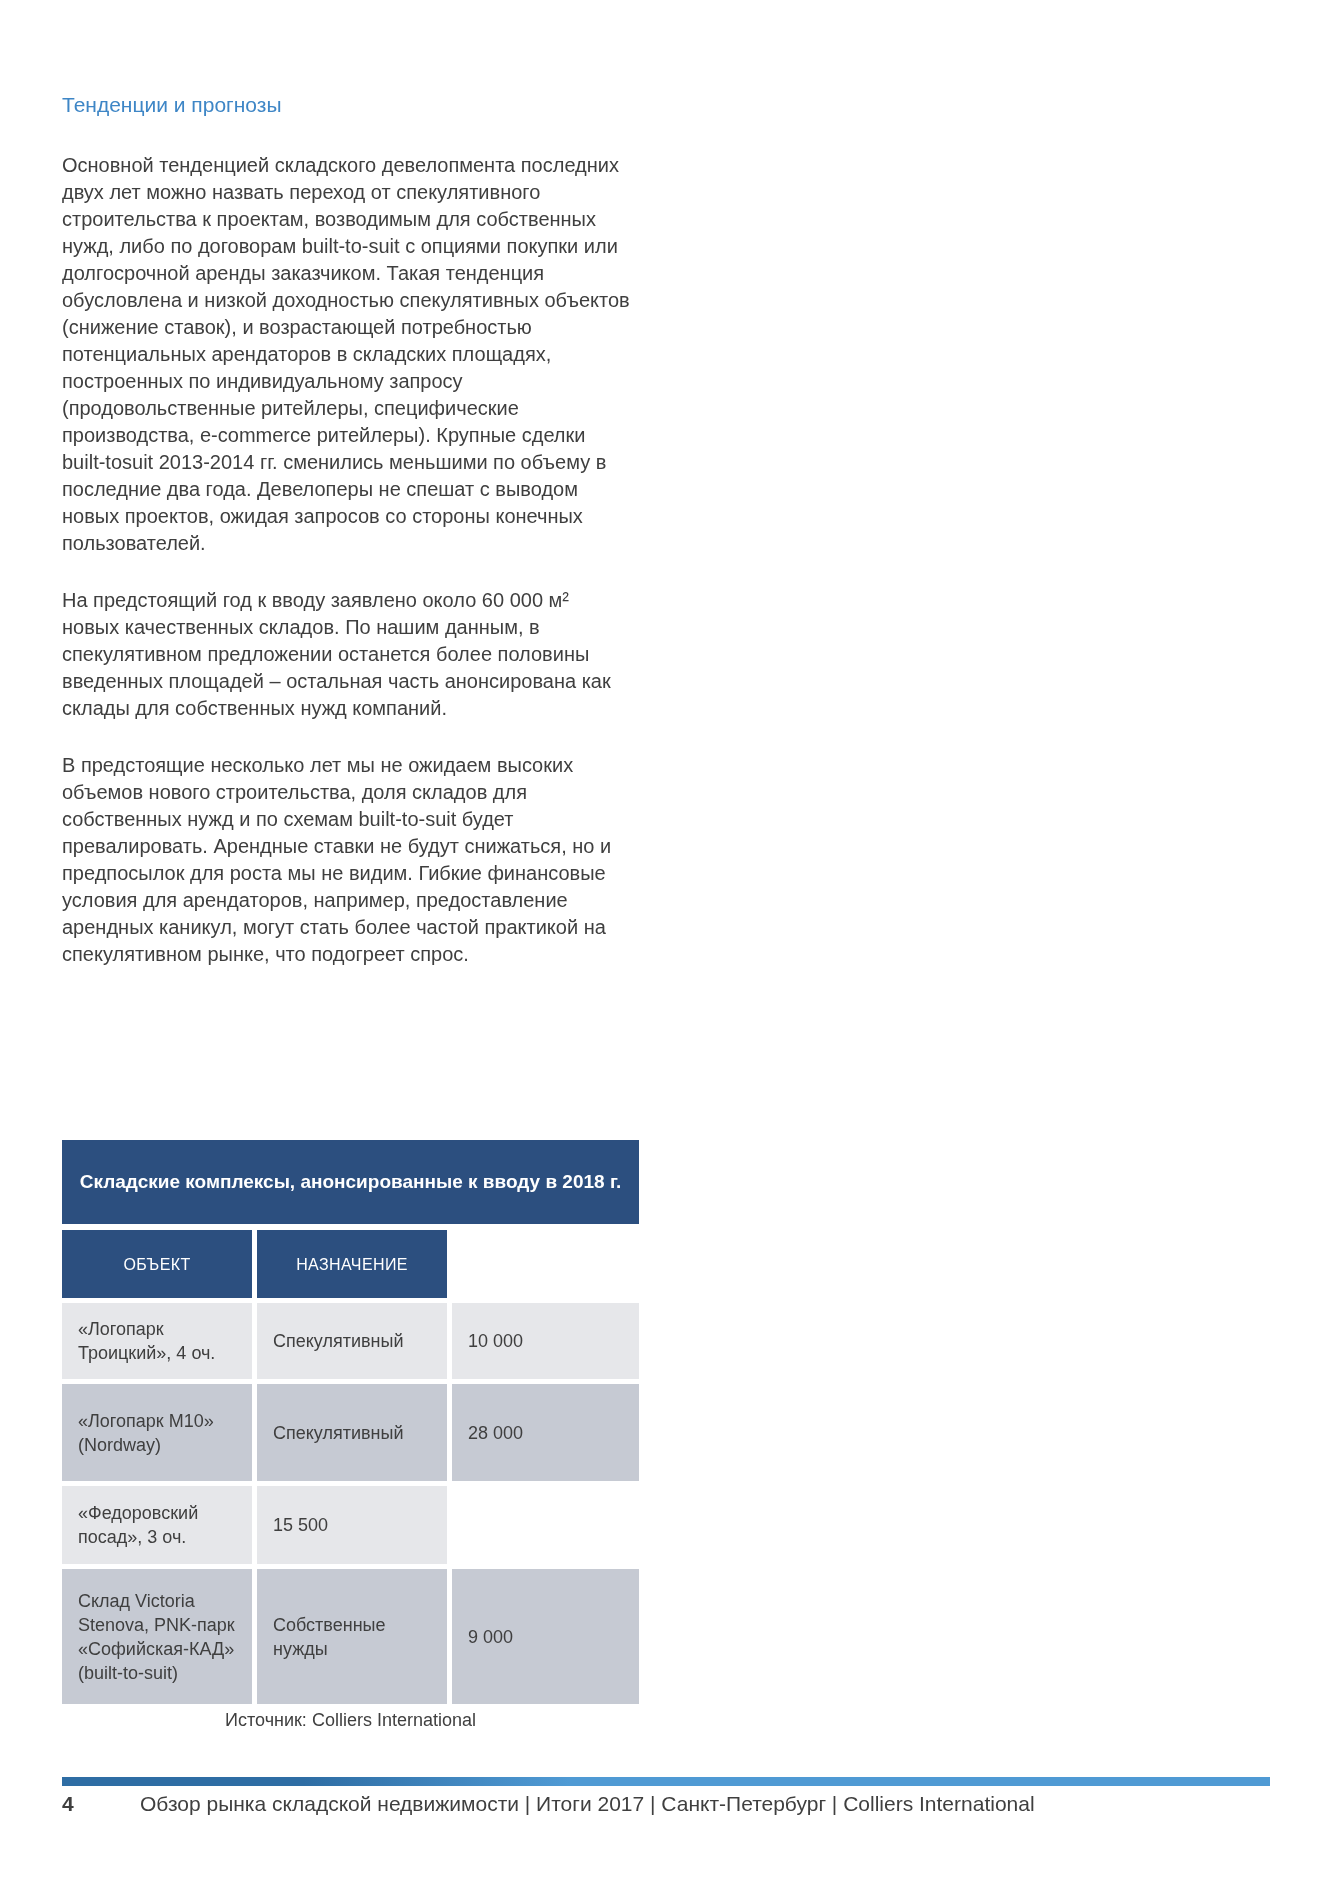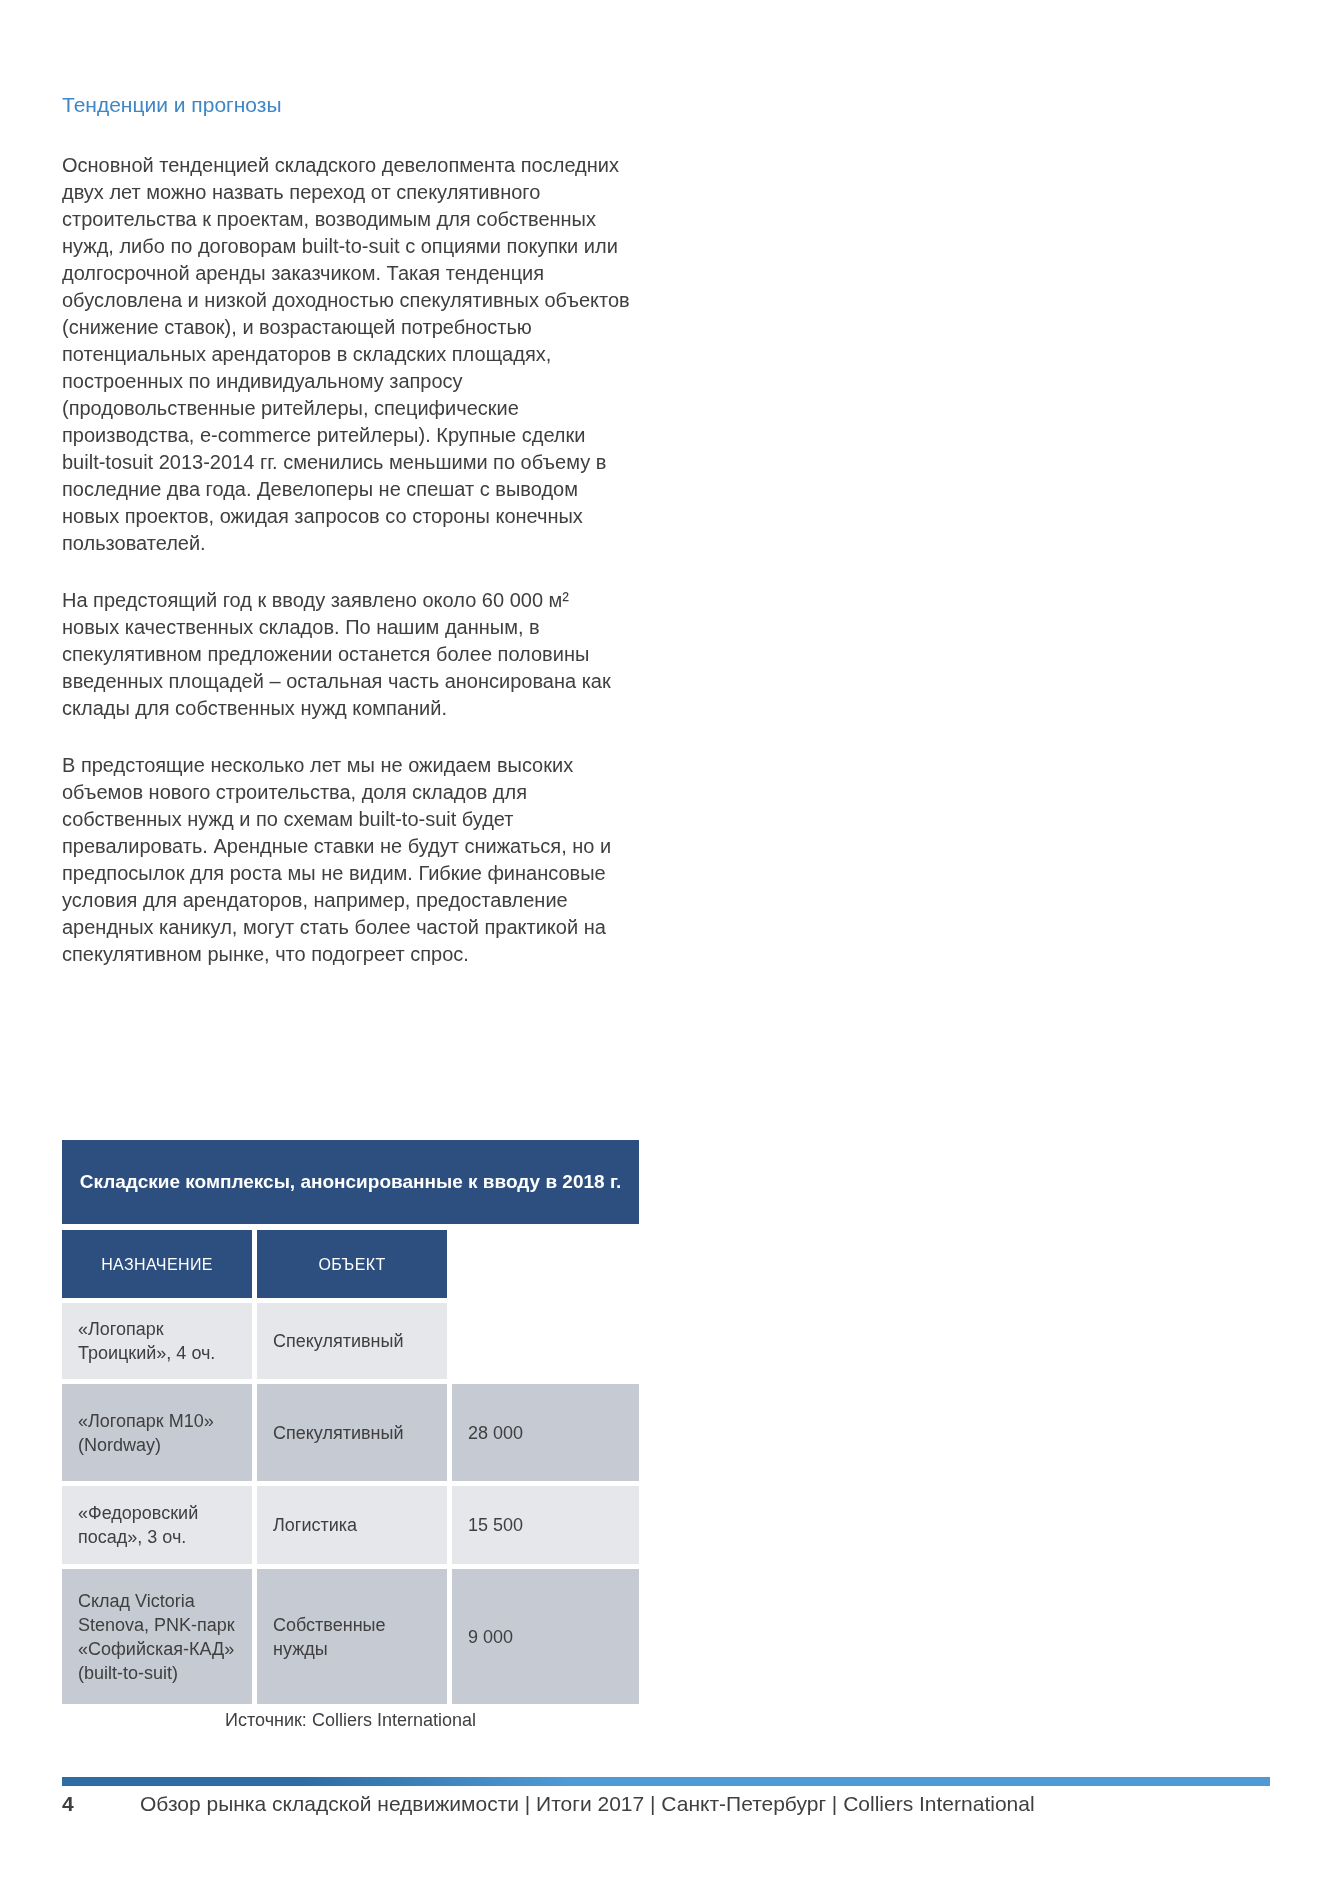--- a/index.html
+++ b/index.html
@@ -65,38 +65,38 @@
   <h1>Тенденции и прогнозы</h1>
   <p>Основной тенденцией складского девелопмента последних двух лет можно назвать переход от спекулятивного строительства к проектам, возводимым для собственных нужд, либо по договорам built-to-suit с опциями покупки или долгосрочной аренды заказчиком. Такая тенденция обусловлена и низкой доходностью спекулятивных объектов (снижение ставок), и возрастающей потребностью потенциальных арендаторов в складских площадях, построенных по индивидуальному запросу (продовольственные ритейлеры, специфические производства, e-commerce ритейлеры). Крупные сделки built-tosuit 2013-2014 гг. сменились меньшими по объему в последние два года. Девелоперы не спешат с выводом новых проектов, ожидая запросов со стороны конечных пользователей.</p>
   <p>На предстоящий год к вводу заявлено около 60 000 м² новых качественных складов. По нашим данным, в спекулятивном предложении останется более половины введенных площадей – остальная часть анонсирована как склады для собственных нужд компаний.</p>
   <p>В предстоящие несколько лет мы не ожидаем высоких объемов нового строительства, доля складов для собственных нужд и по схемам built-to-suit будет превалировать. Арендные ставки не будут снижаться, но и предпосылок для роста мы не видим. Гибкие финансовые условия для арендаторов, например, предоставление арендных каникул, могут стать более частой практикой на спекулятивном рынке, что подогреет спрос.</p>
 </div>
 
 <div class="table-wrap">
   <div class="t-title">Складские комплексы, анонсированные к вводу в 2018 г.</div>
 
   <div class="t-grid t-head">
+    <div class="th">ОБЪЕКТ</div>
     <div class="th">НАЗНАЧЕНИЕ</div>
-    <div class="th">ОБЪЕКТ</div>
   </div>
 
   <div class="t-grid row-light row-1">
     <div class="td">«Логопарк Троицкий», 4 оч.</div>
     <div class="td">Спекулятивный</div>
+    <div class="td">10 000</div>
   </div>
 
   <div class="t-grid row-dark row-2">
     <div class="td">«Логопарк М10» (Nordway)</div>
     <div class="td">Спекулятивный</div>
     <div class="td">28 000</div>
   </div>
 
   <div class="t-grid row-light row-3">
     <div class="td">«Федоровский посад», 3 оч.</div>
-    <div class="td">Логистика</div>
     <div class="td">15 500</div>
   </div>
 
   <div class="t-grid row-dark row-4">
     <div class="td">Склад Victoria Stenova, PNK-парк «Софийская-КАД» (built-to-suit)</div>
     <div class="td">Собственные нужды</div>
     <div class="td">9 000</div>
   </div>
 
   <div class="source">Источник: Colliers International</div>

